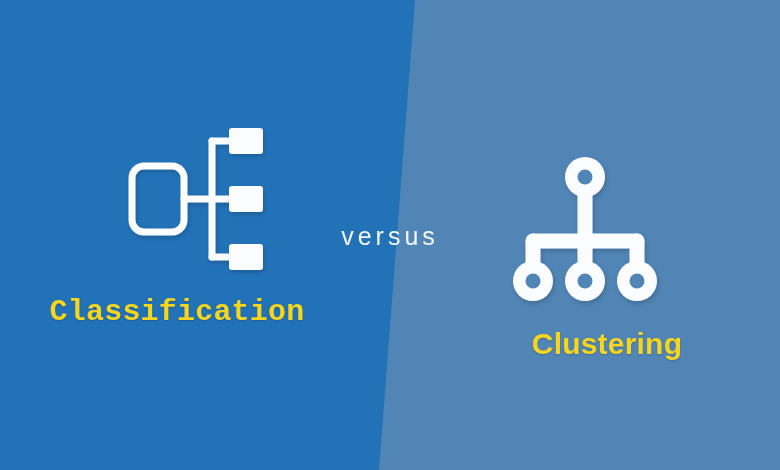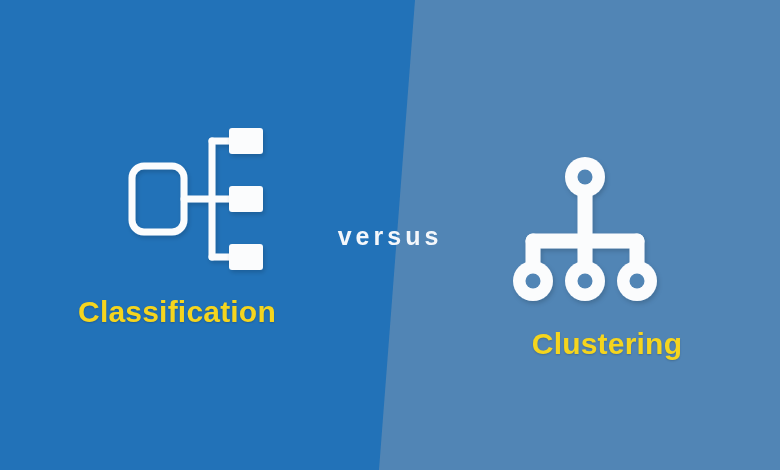--- a/index.html
+++ b/index.html
@@ -31,21 +31,21 @@
   
   .side {
     position: absolute;
     top: 0;
     height: 470px;
     display: flex;
     flex-direction: column;
     align-items: center;
     justify-content: center;
   }
-  .side-left  { left: 0px;   width: 390px; }
+  .side-left  { left: 0px;   width: 390px; font-family: Liberation Mono, monospace; }
   .side-right { left: 390px; width: 390px; margin-top: 32px; }
 
   .icon-wrap {
     width: 160px;
     height: 160px;
     display: block;
     margin-top: -22px;
   }
   .icon-wrap svg { display: block; width: 160px; height: 160px; }
 
@@ -63,21 +63,21 @@
 
   
   .versus {
     position: absolute;
     left: 50%;
     top: 236px;
     transform: translate(-50%, -50%);
     font-size: 25px;
     letter-spacing: 4px;
     color: #f4f7fb;
-    font-weight: 700;
+    font-weight: 400;
     white-space: nowrap;
   }
 </style>
 </head>
 <body>
 
 <div id="canvas">
 
   <div class="panel-left-bg"></div>
   <div class="panel-right-bg"></div>

